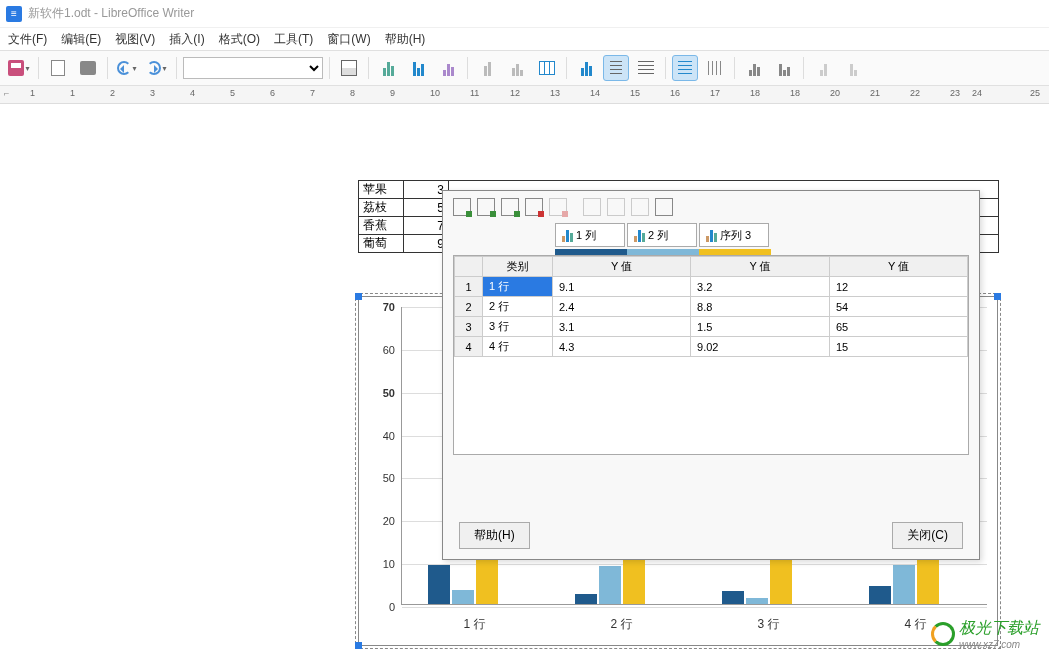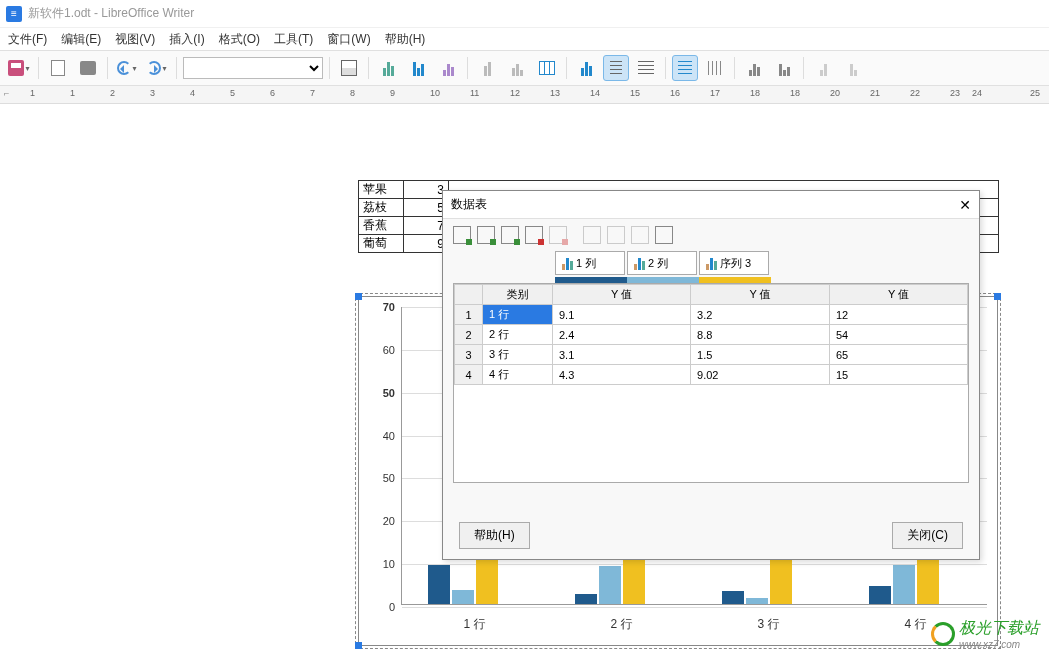--- a/index.html
+++ b/index.html
@@ -314,24 +314,20 @@
       <div class="bar" style="left: 515.46px; height: 64.2857px; background: rgb(240, 192, 32);"></div>
     </div>
   <div id="xlabels"></div>
 <div class="xlabel" style="left: 115.5px;">1 行</div>
     <div class="xlabel" style="left: 262.5px;">2 行</div>
     <div class="xlabel" style="left: 409.5px;">3 行</div>
     <div class="xlabel" style="left: 556.5px;">4 行</div>
   </div>
 
 <div class="dialog">
-  <div class="dlg-title">
-    <span>数据表</span>
-    <span class="dlg-close">✕</span>
-  </div>
   <div class="dlg-toolbar">
     <div class="dlg-tb-icon green"></div>
     <div class="dlg-tb-icon green"></div>
     <div class="dlg-tb-icon green"></div>
     <div class="dlg-tb-icon red"></div>
     <div class="dlg-tb-icon red disabled"></div>
     <div style="width:4px"></div>
     <div class="dlg-tb-icon disabled"></div>
     <div class="dlg-tb-icon disabled"></div>
     <div class="dlg-tb-icon disabled"></div>

